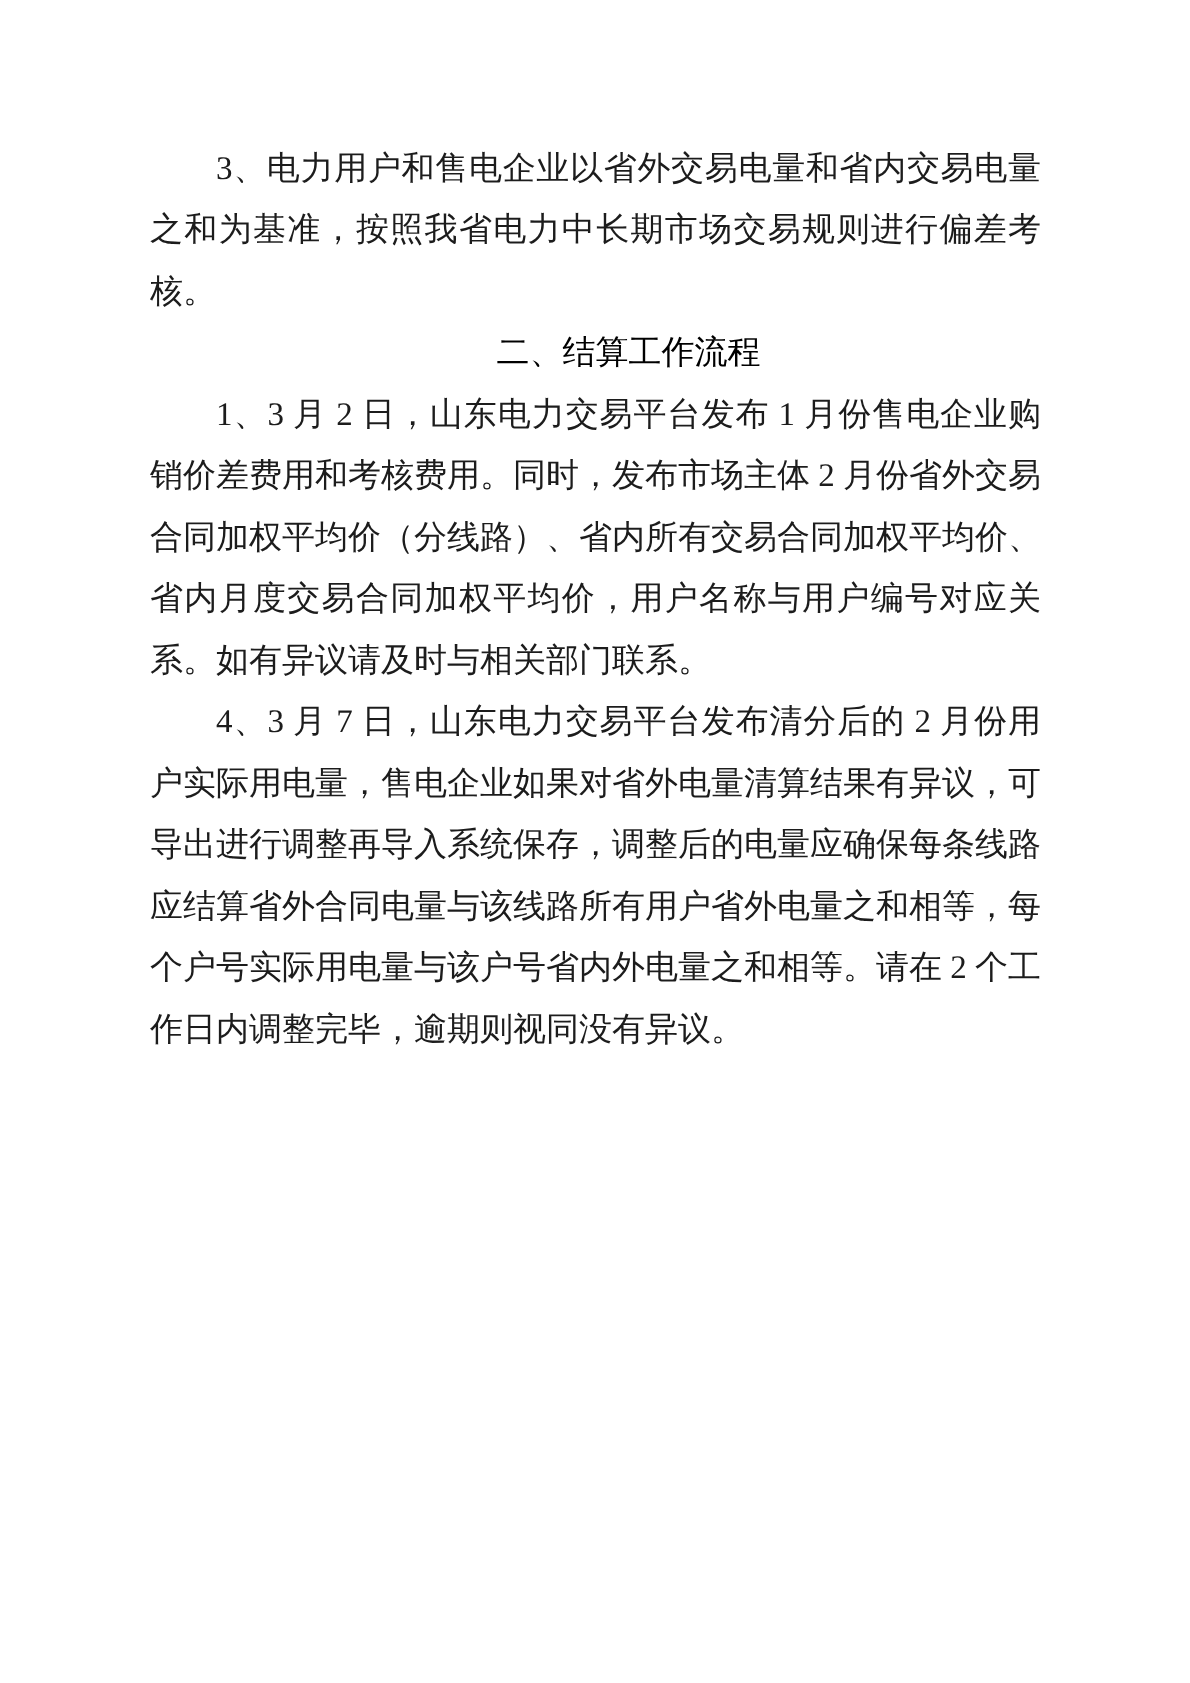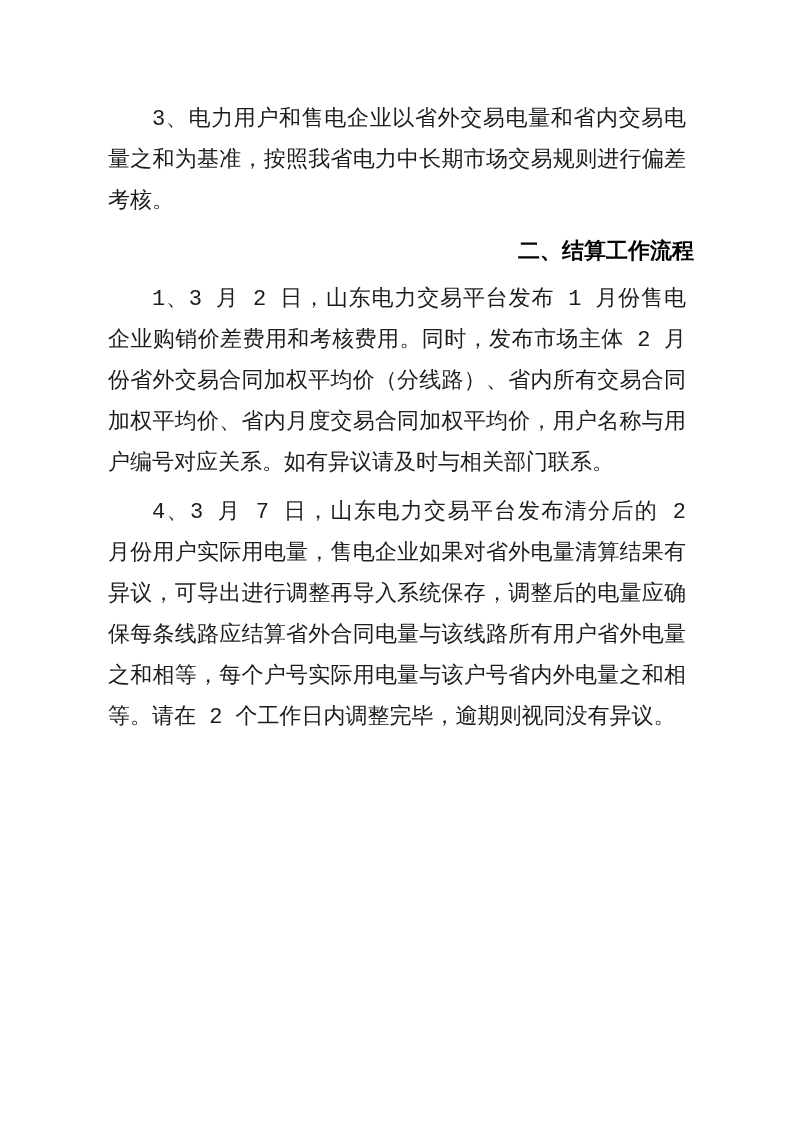--- a/index.html
+++ b/index.html
@@ -14,40 +14,40 @@
     background: #ffffff;
     overflow: hidden;
   }
   .content {
     position: absolute;
     left: 100px;
     top: 91px;
     width: 594px;
   }
   .body-para {
-    margin: 8px;
-    font-family: Liberation Mono, monospace;
+    margin: 0;
+    font-family: Liberation Serif, serif;
     font-size: 22px;
     line-height: 41px;
     color: #1c1c1c;
     text-align: justify;
     text-justify: inter-character;
     text-indent: 2em;
     letter-spacing: 0;
     word-break: break-all;
   }
   .section-heading {
     margin: 0;
     font-family: "Liberation Sans", "DejaVu Sans", sans-serif;
-    font-weight: 700;
+    font-weight: 400;
     font-size: 22px;
     line-height: 41px;
     color: #000000;
     text-indent: 2em;
-    text-align: right;
+    text-align: center;
   }
 </style>
 </head>
 <body>
 
 <div class="page">
   <div class="content">
 
     <p class="body-para">3、电力用户和售电企业以省外交易电量和省内交易电量之和为基准，按照我省电力中长期市场交易规则进行偏差考核。</p>
 

